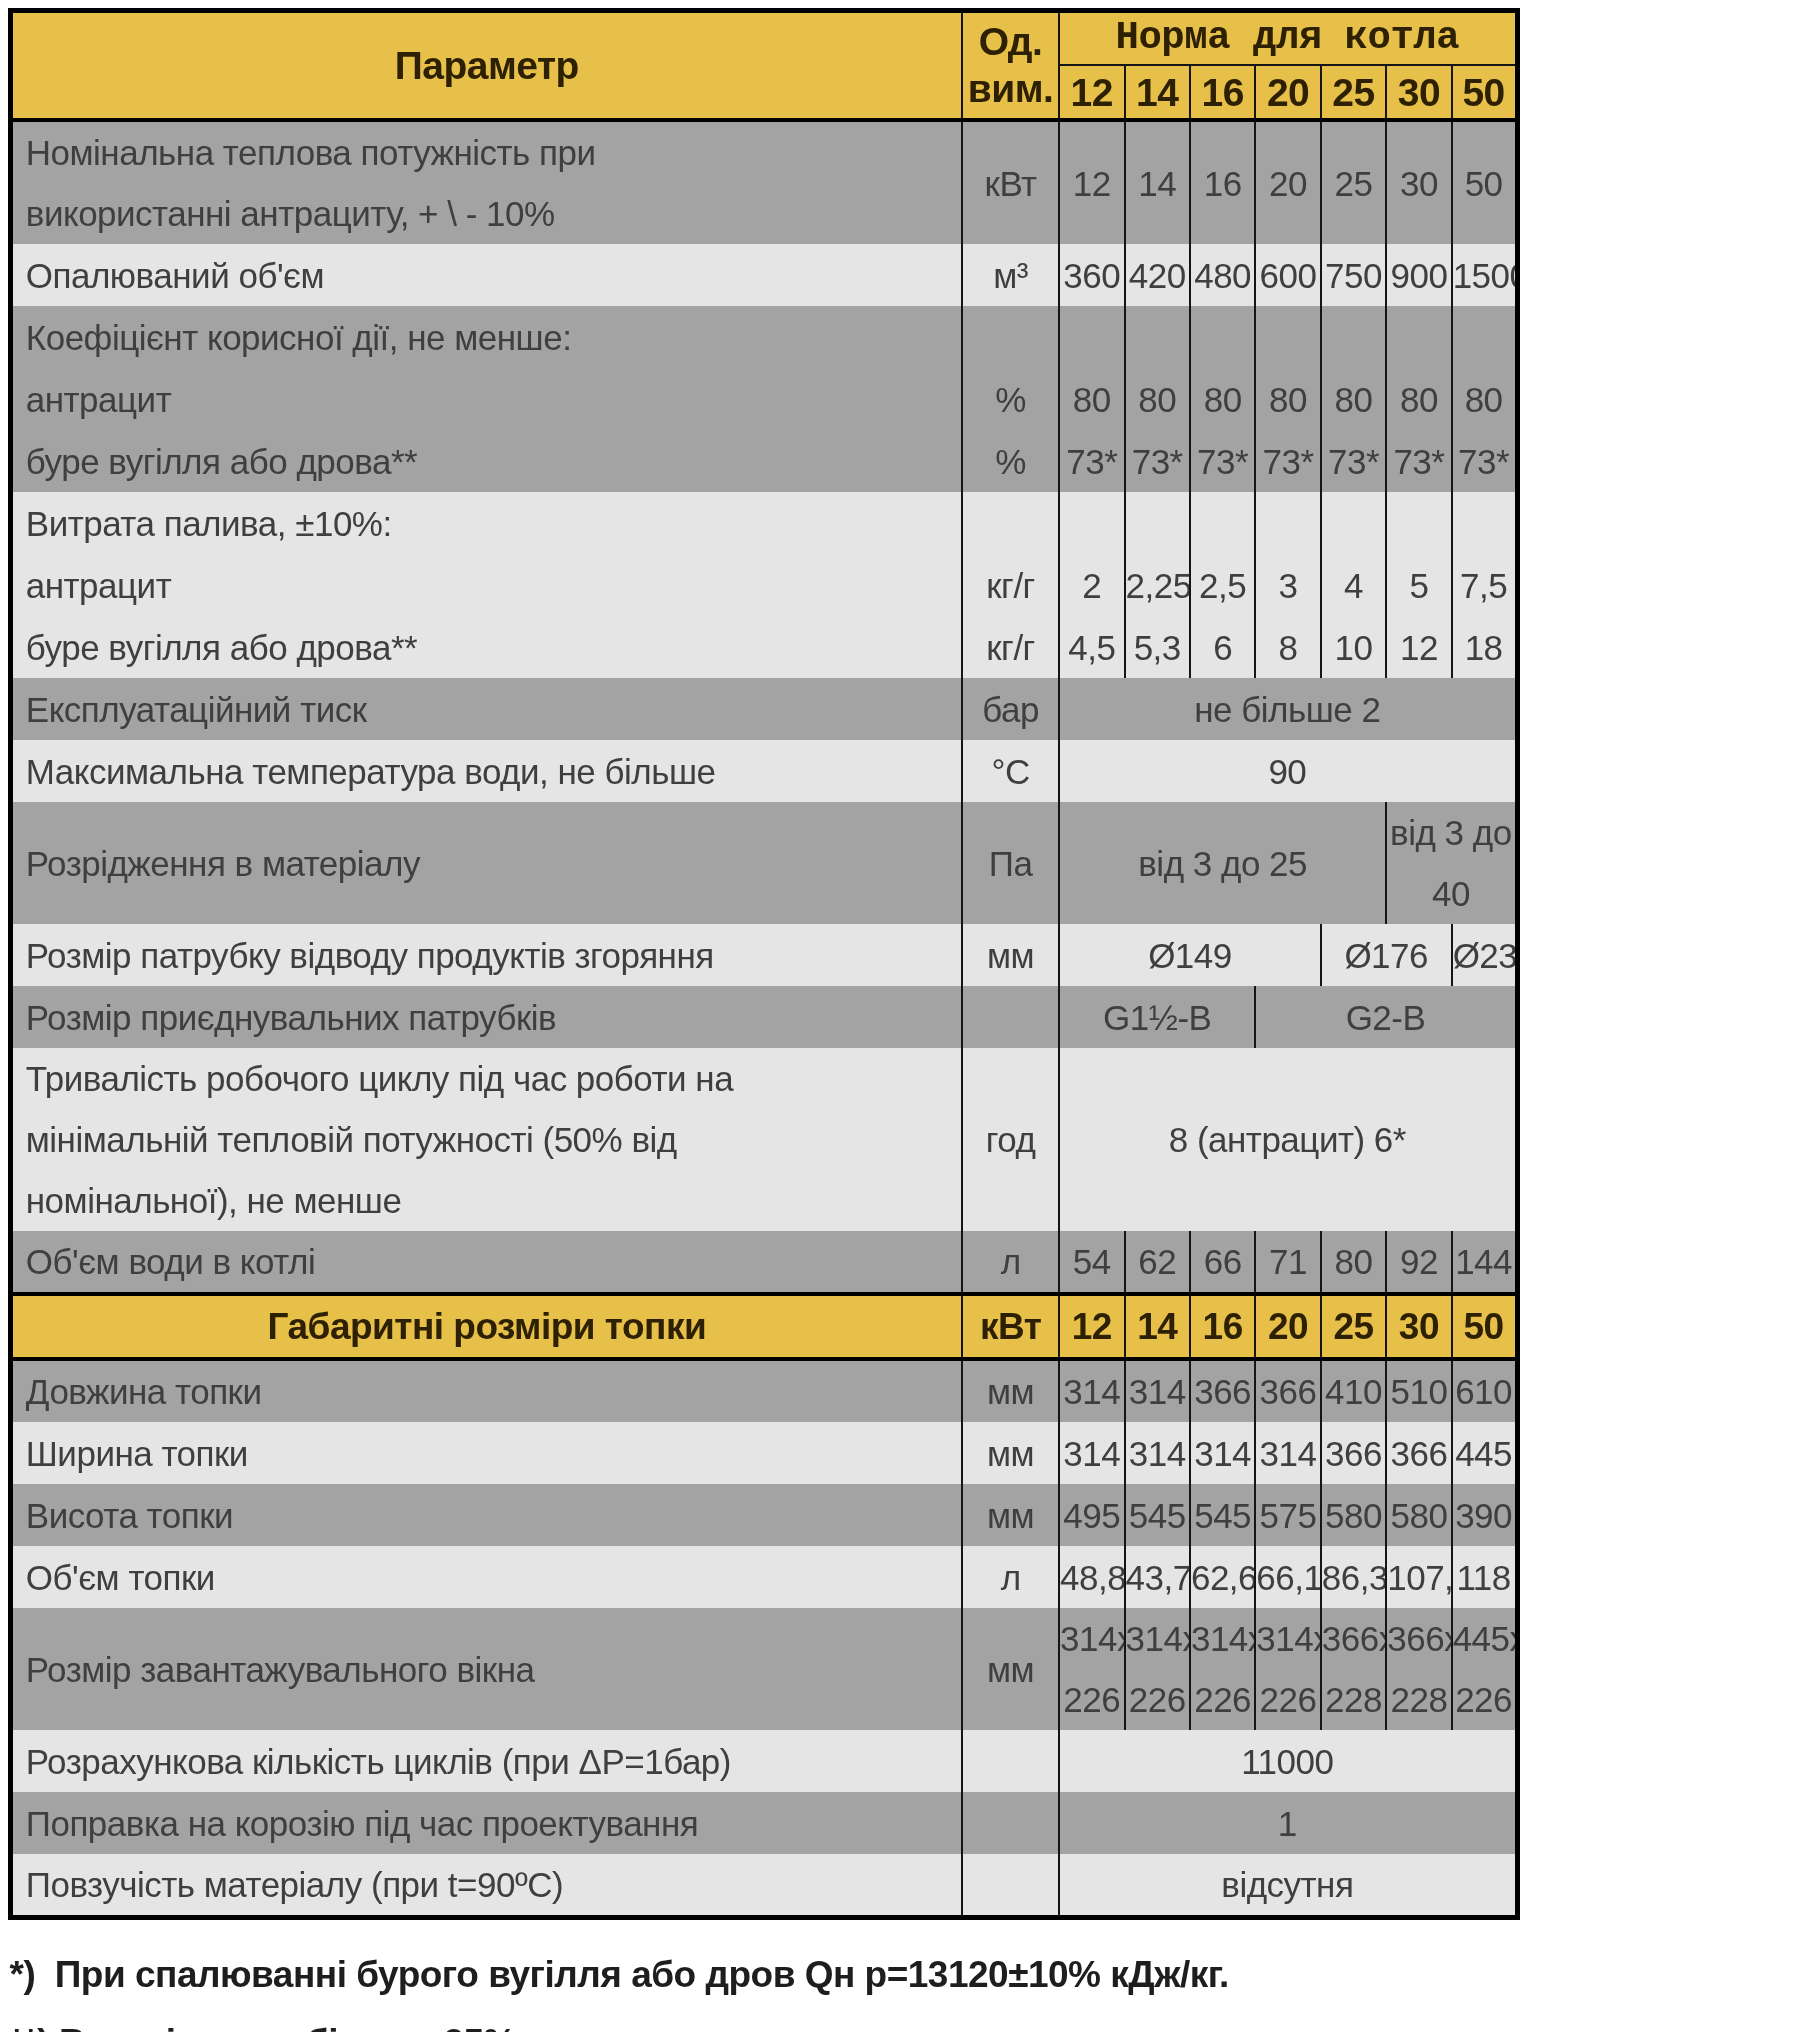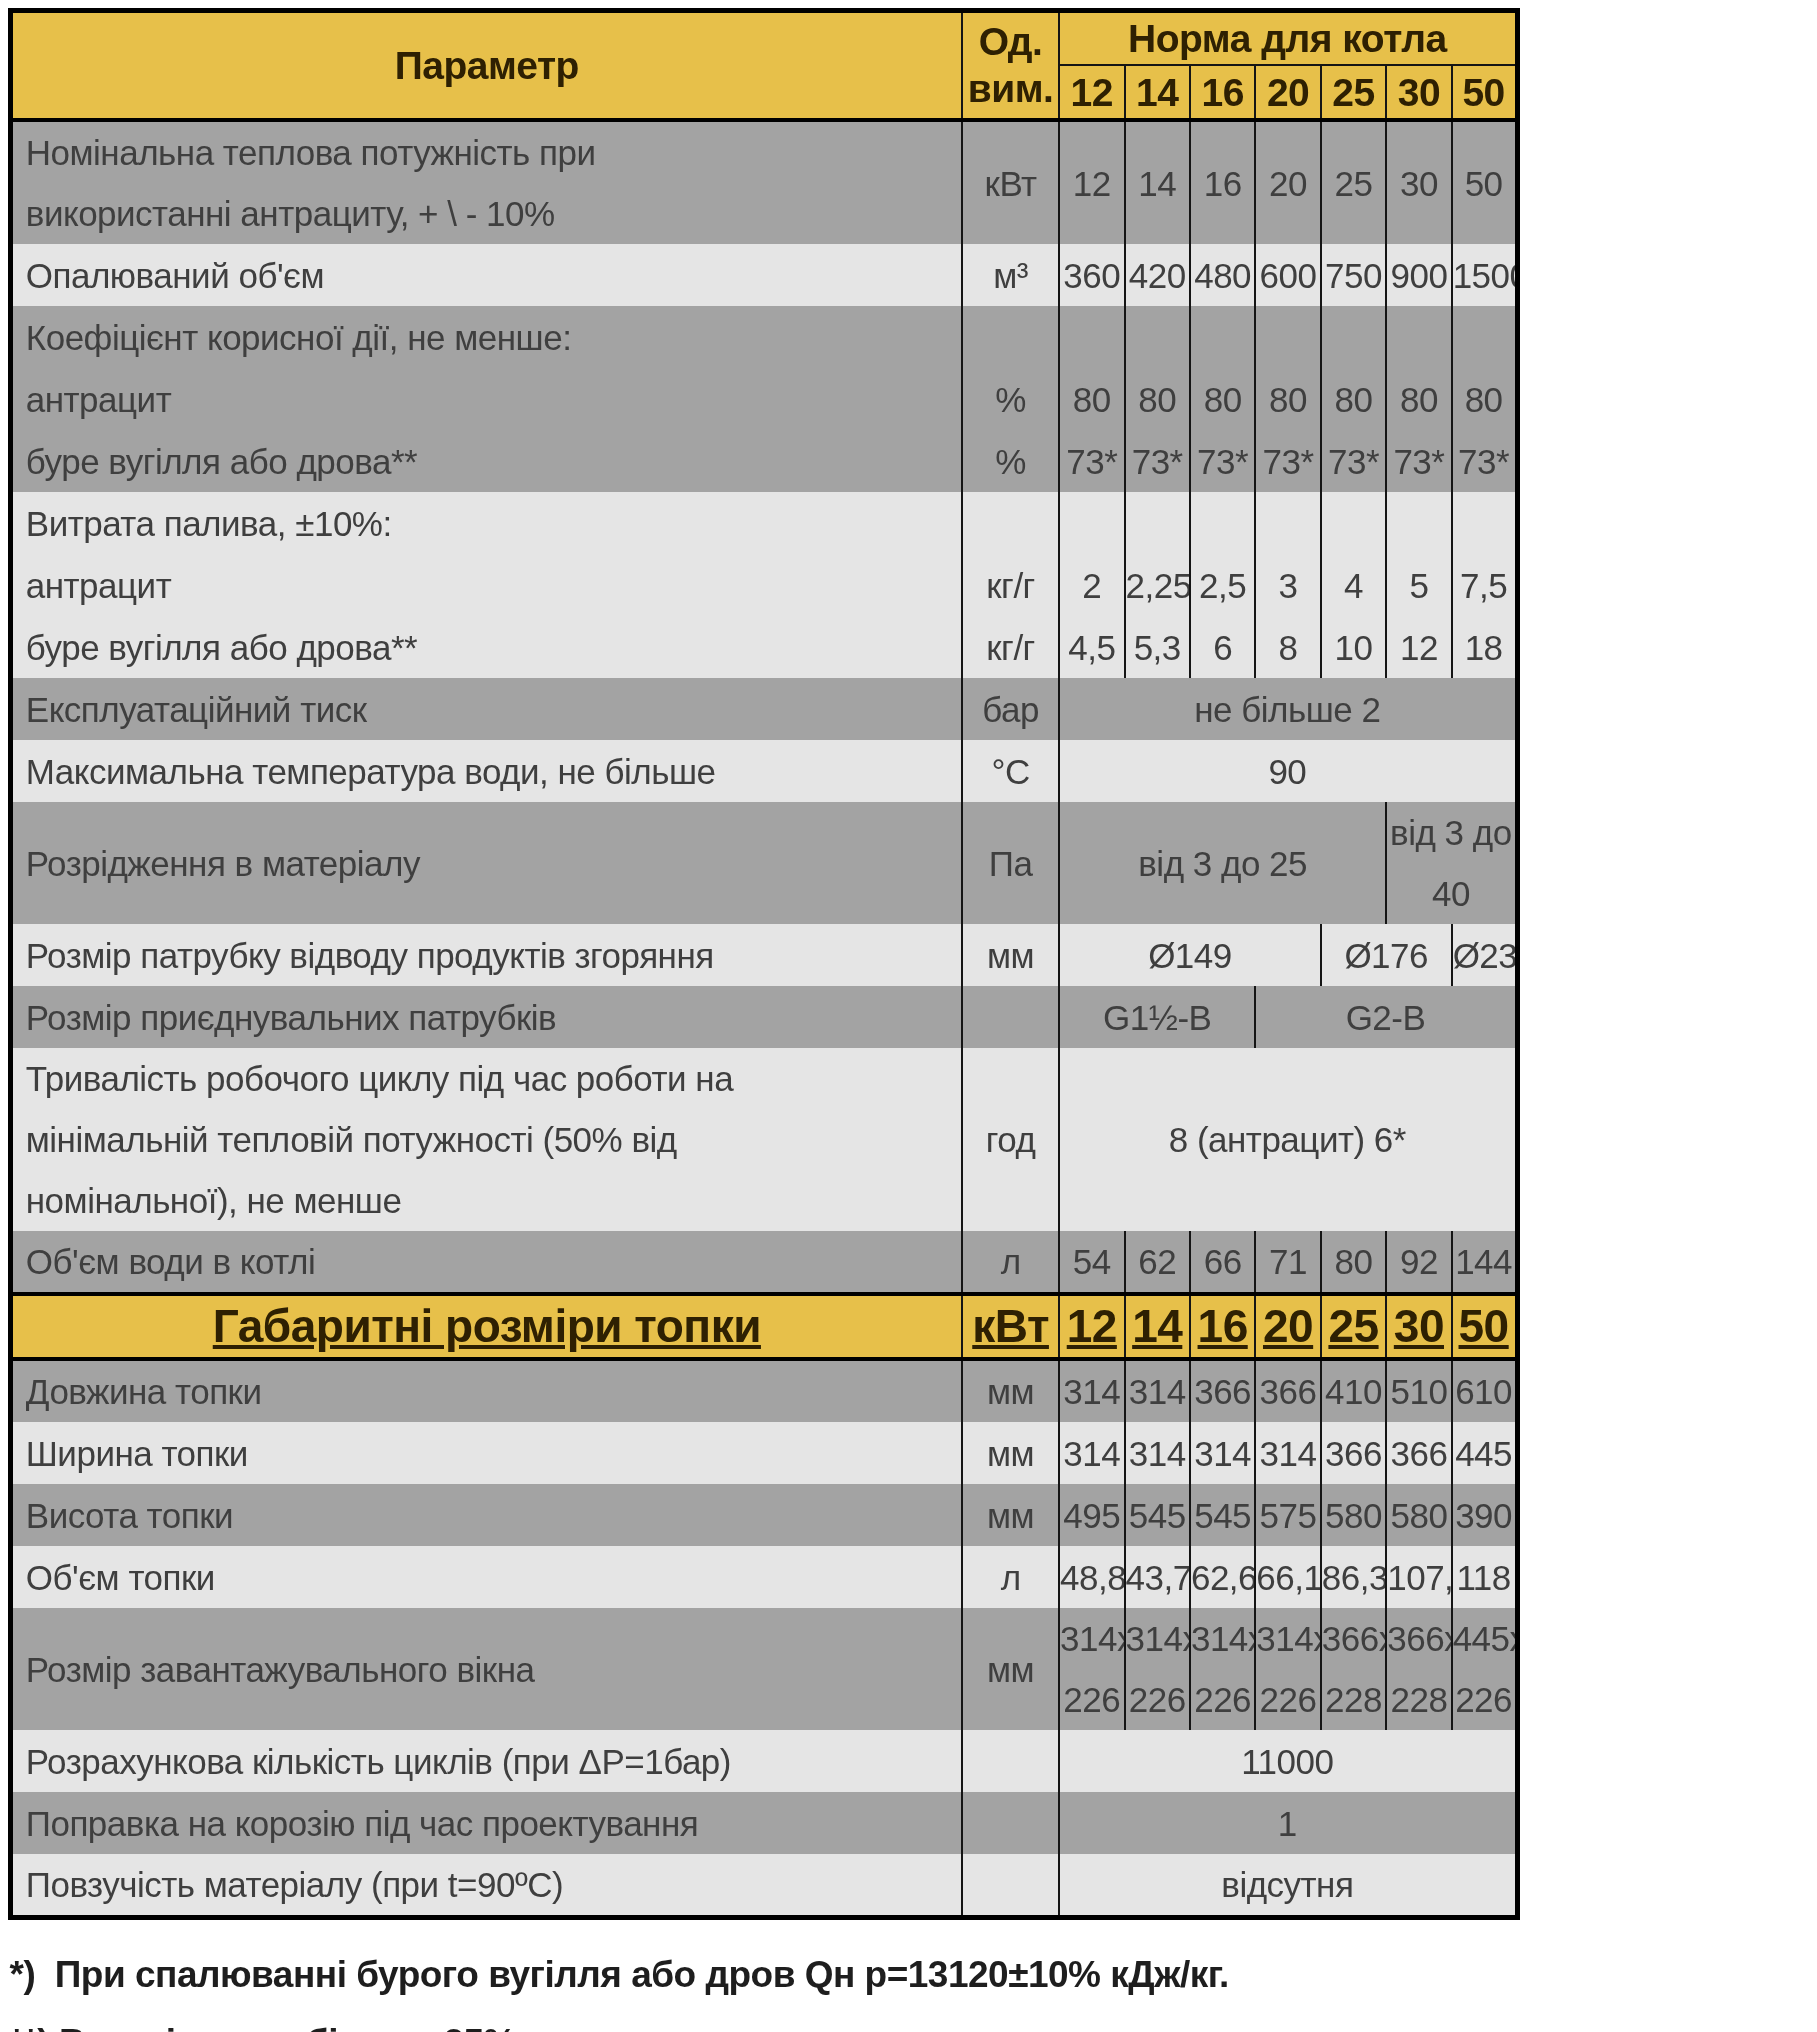--- a/index.html
+++ b/index.html
@@ -38,39 +38,38 @@
   thead td{
     background:#e7c04a;
     color:#2e2002;
     font-weight:bold;
     text-align:center;
     font-size:39px;
     line-height:47px;
   }
   tr.hrow1{height:55px;}
   tr.hrow2{height:55px;}
-  td.hnorm{border-bottom:2.8px solid #151515;}
+  td.hnorm{border-bottom:2.8px solid #151515;font-family:Liberation Mono, monospace;}
   td.hparam,td.hunit{border-bottom:4.7px solid #000000;}
   tr.hrow2 td{border-bottom:4.7px solid #000000;}
 
   
   tr.w{background:#a3a3a3;}
   tr.g{background:#e5e5e5;}
   tbody tr{height:62px;}
 
   
   tr.sech{height:61px;}
   tr.sech td{
     background:#e7c04a;
     color:#2e2002;
     font-weight:bold;
     border-top:4.7px solid #000000;
     border-bottom:4.7px solid #000000;
-    font-size:46px;
-    text-decoration:underline;
+    font-size:37px;
   }
   tr.sech td.p{text-align:center;padding-left:0;}
 
   
   .footnotes{
     margin:21px 0 0 9.5px;
     font-weight:bold;
     font-size:37px;
     letter-spacing:-0.5px;
     color:#1e1e1e;

